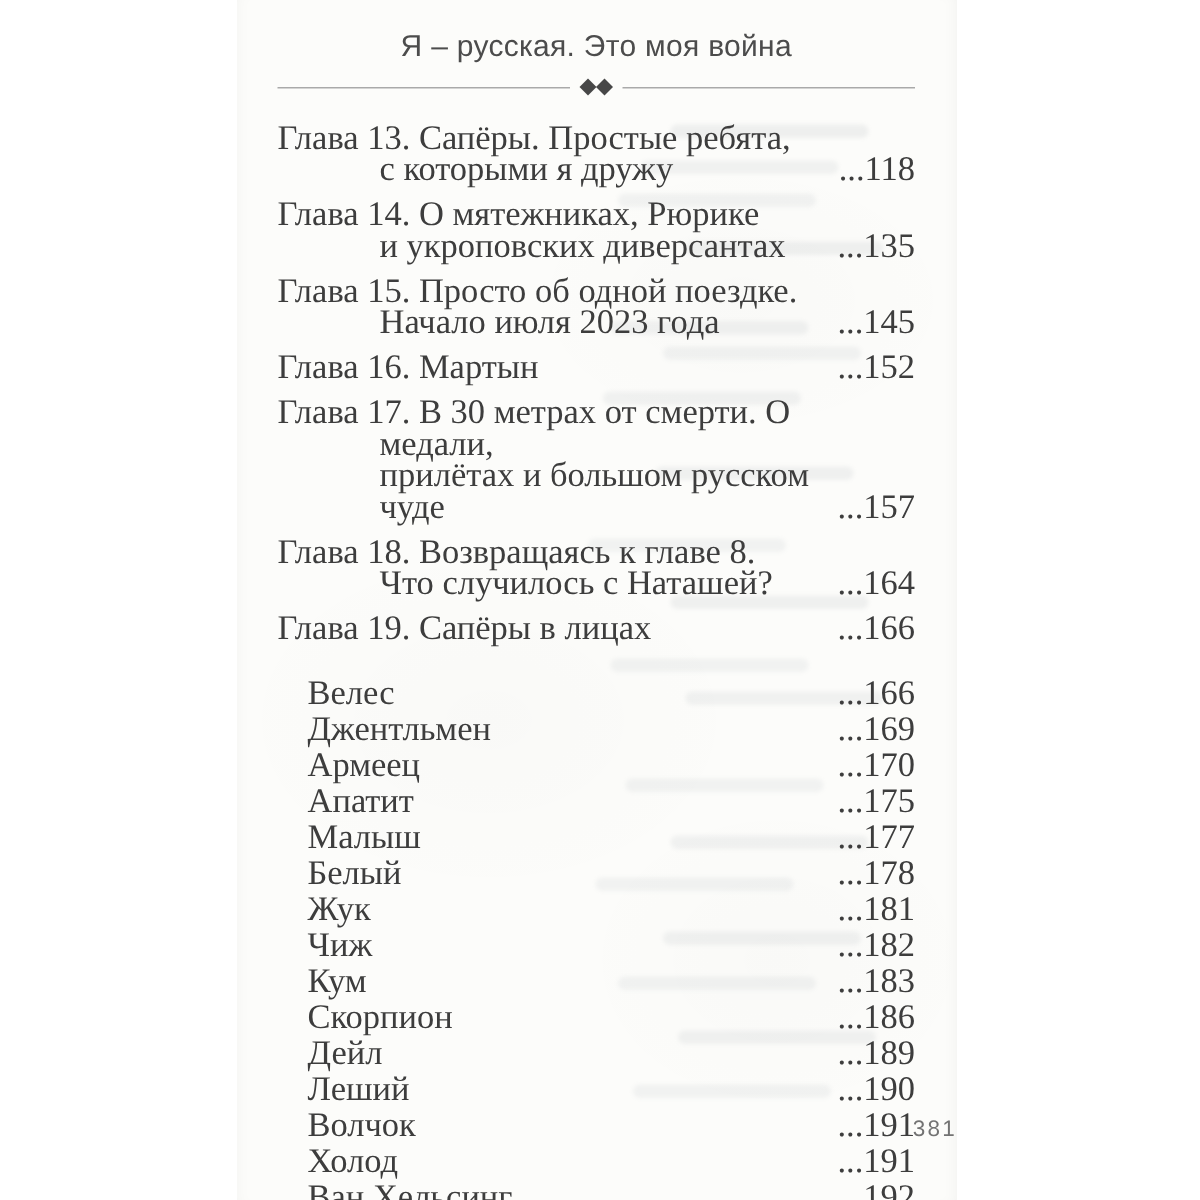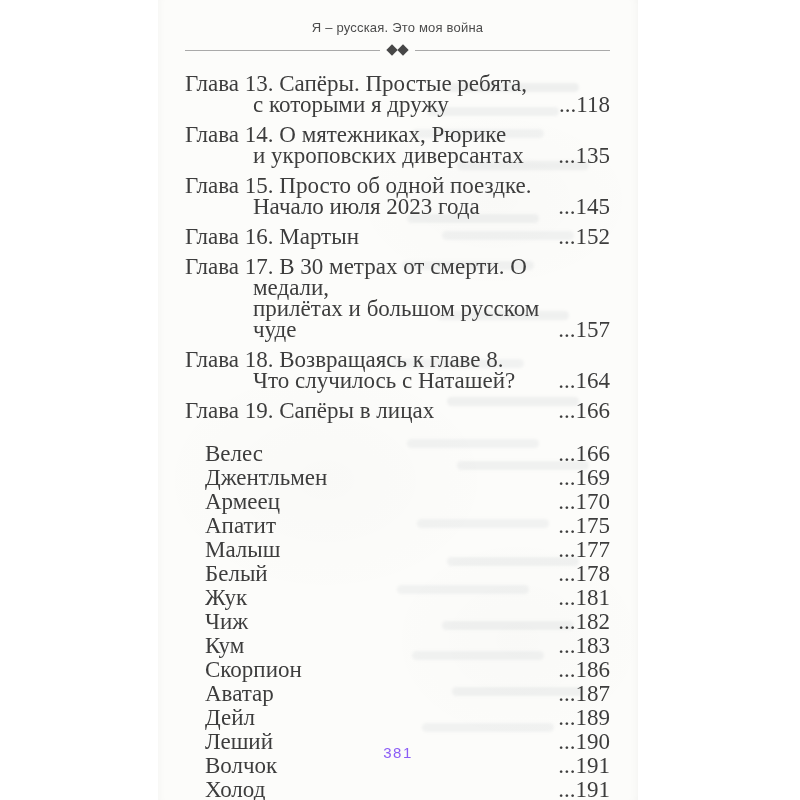--- a/index.html
+++ b/index.html
@@ -40,39 +40,39 @@
       240px 586px 3px 1px rgba(150,156,162,0.10),
       285px 622px 3px 1px rgba(150,156,162,0.11),
       255px 652px 3px 1px rgba(150,156,162,0.10),
       295px 688px 3px 1px rgba(150,156,162,0.11),
       265px 724px 3px 1px rgba(150,156,162,0.10);
   }
   .content{position:relative;padding:0 28px 0 27px;color:#3d3d3d;}
   .running-title{
     padding-top:20px;text-align:center;
     font-family:"Liberation Sans","DejaVu Sans",sans-serif;
-    font-size:13px;color:#4c4c4c;letter-spacing:0.2px;
+    font-size:20px;color:#4c4c4c;letter-spacing:0.2px;
   }
   .rule-row{display:flex;align-items:center;margin-top:9px;height:12px;}
   .rule-line{flex:1;height:1px;background:#a9a9a9;}
   .ornament{display:flex;align-items:center;gap:3px;margin:0 8px;}
   .ornament i{display:block;width:8px;height:8px;background:#474747;transform:rotate(45deg);}
   .toc{margin-top:17px;font-size:23px;}
   .entry{display:flex;justify-content:space-between;align-items:flex-end;margin-bottom:9px;}
   .entry .title{
     line-height:21px;white-space:pre-line;
     padding-left:68px;text-indent:-68px;max-width:360px;
   }
   .entry .pg{line-height:21px;white-space:nowrap;}
   .names{margin-top:21px;padding-left:20px;}
   .name-row{display:flex;justify-content:space-between;align-items:baseline;height:24px;line-height:24px;}
   .folio{
-    position:absolute;left:0;right:0;top:744px;text-align:center;
+    position:absolute;left:0;right:0;top:744px;text-align:right;
     font-family:"Liberation Sans","DejaVu Sans",sans-serif;
-    font-size:15px;letter-spacing:1.5px;color:#8b5cf6;
+    font-size:15px;letter-spacing:1.5px;color:#737373;
   }
 </style>
 </head>
 <body>
 
 <div class="photo">
   <div class="page">
     <div class="ghosts"></div>
     <div class="content">
 
@@ -158,24 +158,20 @@
             </div>
             <div class="name-row">
               <div>Кум</div>
               <div class="pg">...183</div>
             </div>
             <div class="name-row">
               <div>Скорпион</div>
               <div class="pg">...186</div>
             </div>
             <div class="name-row">
-              <div>Аватар</div>
-              <div class="pg">...187</div>
-            </div>
-            <div class="name-row">
               <div>Дейл</div>
               <div class="pg">...189</div>
             </div>
             <div class="name-row">
               <div>Леший</div>
               <div class="pg">...190</div>
             </div>
             <div class="name-row">
               <div>Волчок</div>
               <div class="pg">...191</div>

